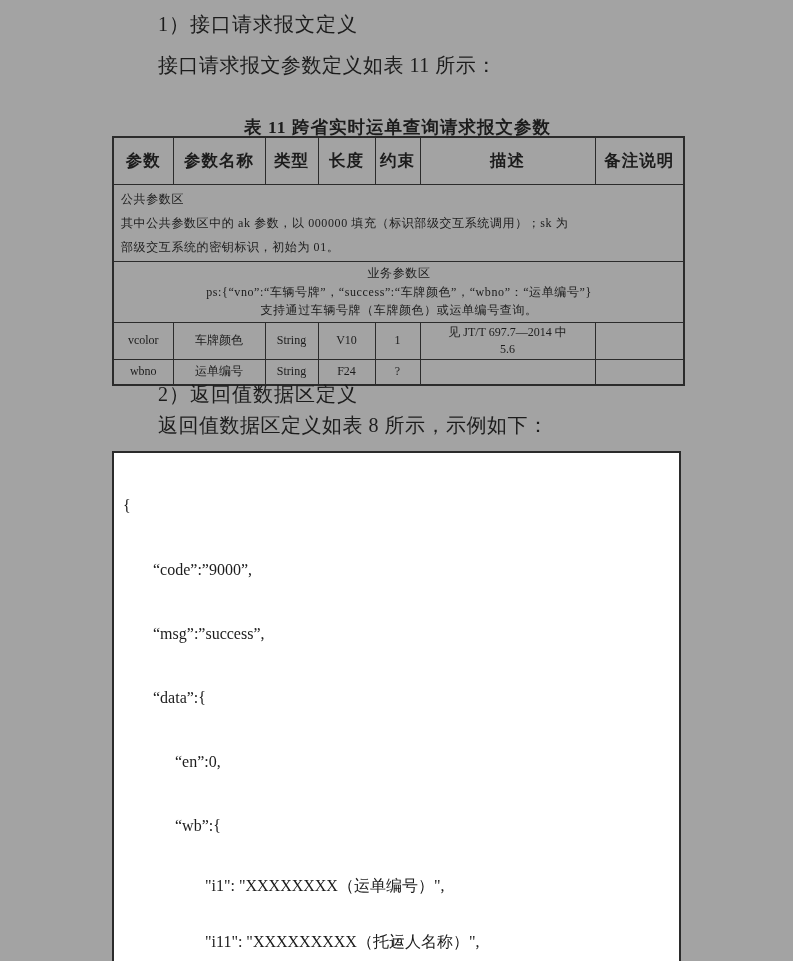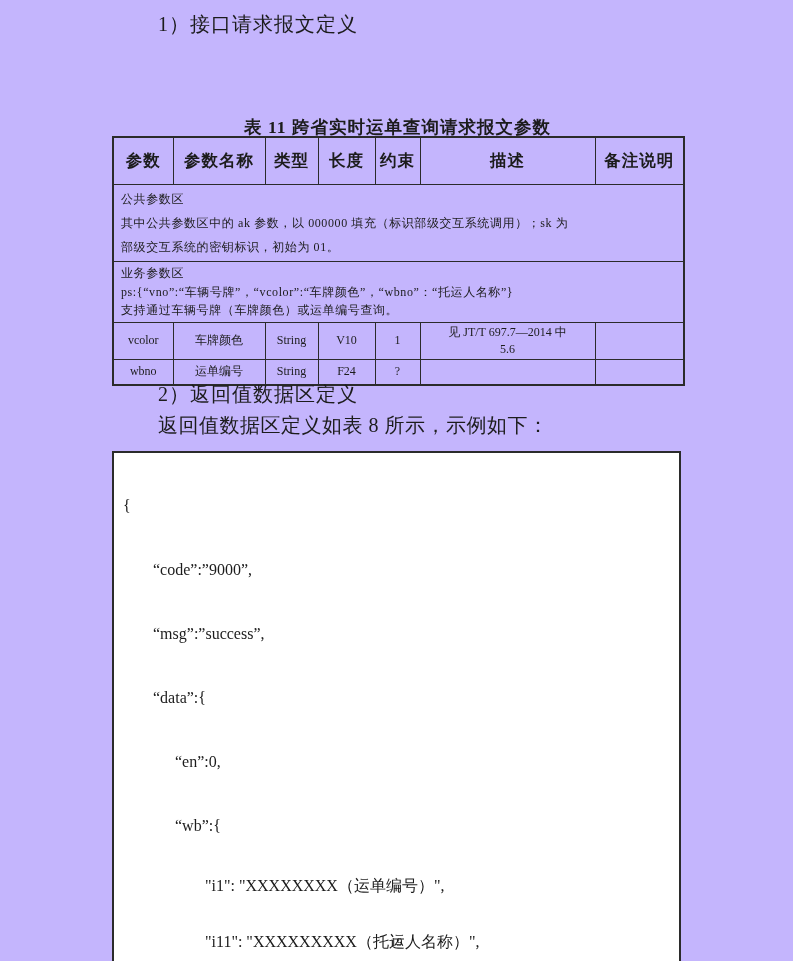--- a/index.html
+++ b/index.html
@@ -3,21 +3,21 @@
 <meta charset="utf-8">
 <style>
   * { margin:0; padding:0; box-sizing:border-box; }
   html,body { background:#ffffff; }
   body {
     font-family:"Liberation Serif","DejaVu Serif",serif;
     color:#1c1c1c;
   }
   .canvas {
     position:relative; width:793px; height:961px;
-    background:#c4b5fd; overflow:hidden; margin:0 auto;
+    background:#a3a3a3; overflow:hidden; margin:0 auto;
   }
   .h-num {
     position:absolute; left:158px; font-size:20px; letter-spacing:1px;
     white-space:nowrap;
   }
   .para {
     position:absolute; left:158px; font-size:20px; letter-spacing:0.5px;
     white-space:nowrap;
   }
   .tbl-title {
@@ -33,21 +33,21 @@
     border:1px solid #2b2b2b; overflow:hidden;
     font-size:12px; vertical-align:middle;
   }
   table.params th {
     font-weight:bold; font-size:16.5px; text-align:center;
     height:23px; padding:12px 1px; letter-spacing:1px;
   }
   td.c { text-align:center; }
   td.span-cell { padding:2px 6px 2px 7px; text-align:left; }
   .span1 .ln { line-height:24px; letter-spacing:0.6px; }
-  .span2 .ln { line-height:18.5px; letter-spacing:0.6px; }
+  .span2 .ln { line-height:18.5px; letter-spacing:0.6px;text-align:center; }
   td.desc { text-align:center; padding:1px 20px; line-height:17px; }
   .row-std td { height:26px; }
   .row-tall td { height:33px; }
   .codeblock {
     position:absolute; left:112px; top:451px; width:569px;
     border:2px solid #2b2b2b; background:#ffffff;
     padding:3px 4px 5px 0; font-size:16px; white-space:pre;
   }
   .cl { white-space:pre; }
   .cl.l { line-height:28px; }
@@ -61,20 +61,21 @@
     text-align:center; font-size:12px;
   }
 </style>
 </head>
 <body>
 
 <div class="canvas">
 
   <div class="h-num" style="top:11px;">1）接口请求报文定义</div>
 
+  <div class="para" style="top:52px;">接口请求报文参数定义如表 11 所示：</div>
 
   <div class="tbl-title" style="top:105px;">表 11 跨省实时运单查询请求报文参数</div>
 
   <table class="params">
     <colgroup>
       <col style="width:60px">
         <col style="width:92px">
         <col style="width:53px">
       <col style="width:57px">
         <col style="width:45px">
@@ -96,21 +97,21 @@
       <tr>
         <td colspan="7" class="span-cell span1" style="height:73px;">
           <div class="ln">公共参数区</div>
           <div class="ln">其中公共参数区中的 ak 参数，以 000000 填充（标识部级交互系统调用）；sk 为</div>
           <div class="ln">部级交互系统的密钥标识，初始为 01。</div>
         </td>
       </tr>
       <tr>
         <td colspan="7" class="span-cell span2" style="height:54px;">
           <div class="ln">业务参数区</div>
-          <div class="ln">ps:{“vno”:“车辆号牌”，“vcolor”:“车牌颜色”，“wbno”：“托运人名称”}</div>
+          <div class="ln">ps:{“vno”:“车辆号牌”，“success”:“车牌颜色”，“wbno”：“运单编号”}</div>
           <div class="ln">支持通过车辆号牌（车牌颜色）或运单编号查询。</div>
         </td>
       </tr>
       <tr class="row-tall">
         <td class="c">vcolor</td>
         <td class="c">车牌颜色</td>
         <td class="c">String</td>
         <td class="c">V10</td>
         <td class="c">1</td>
         <td class="desc">

